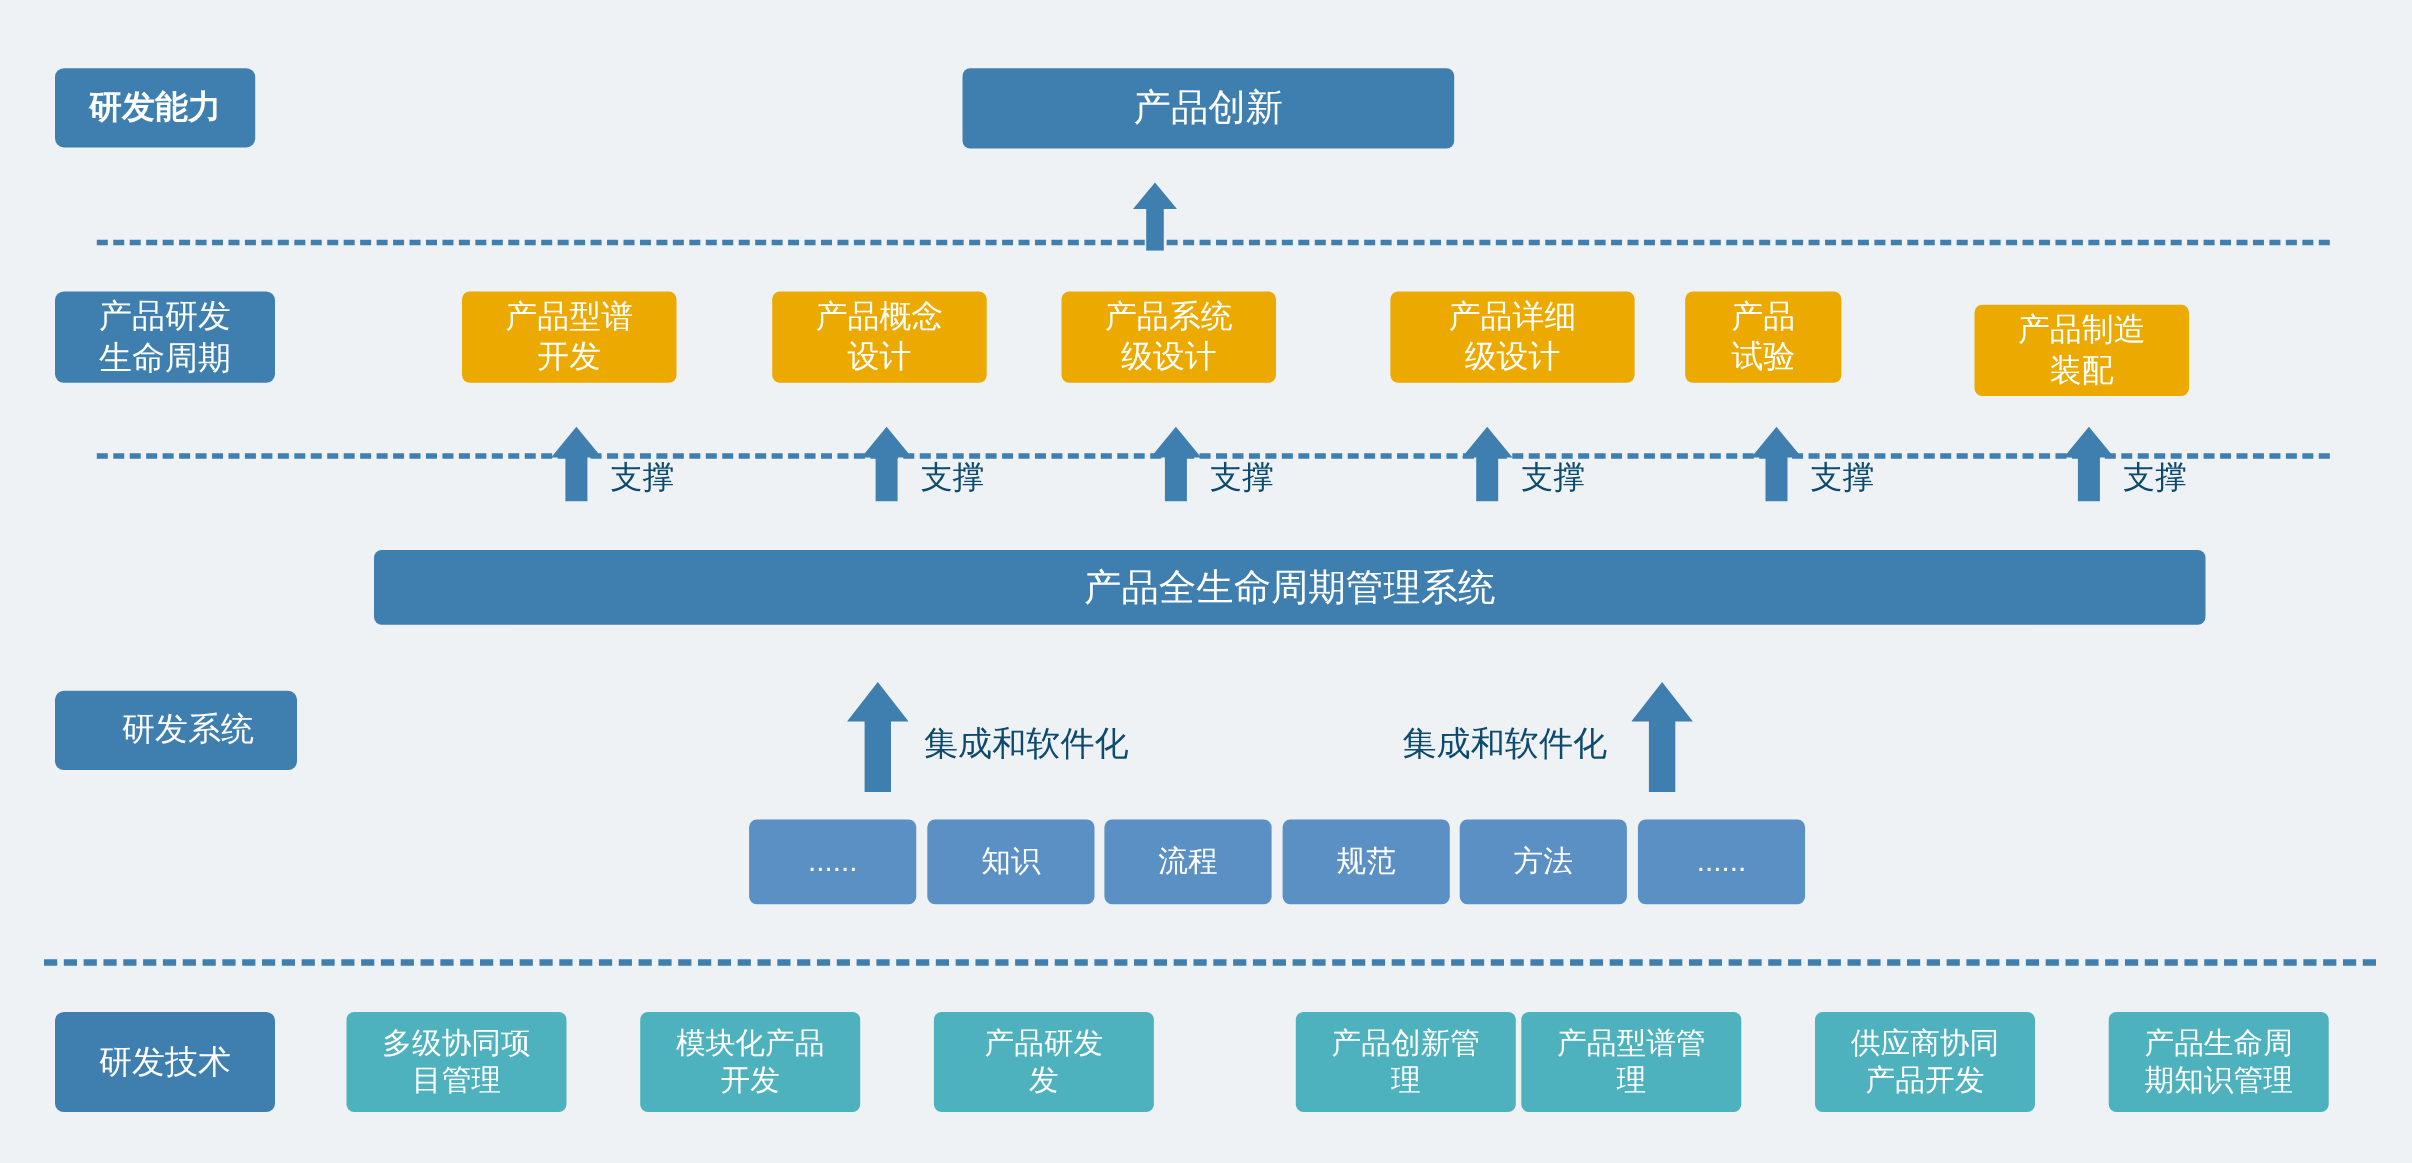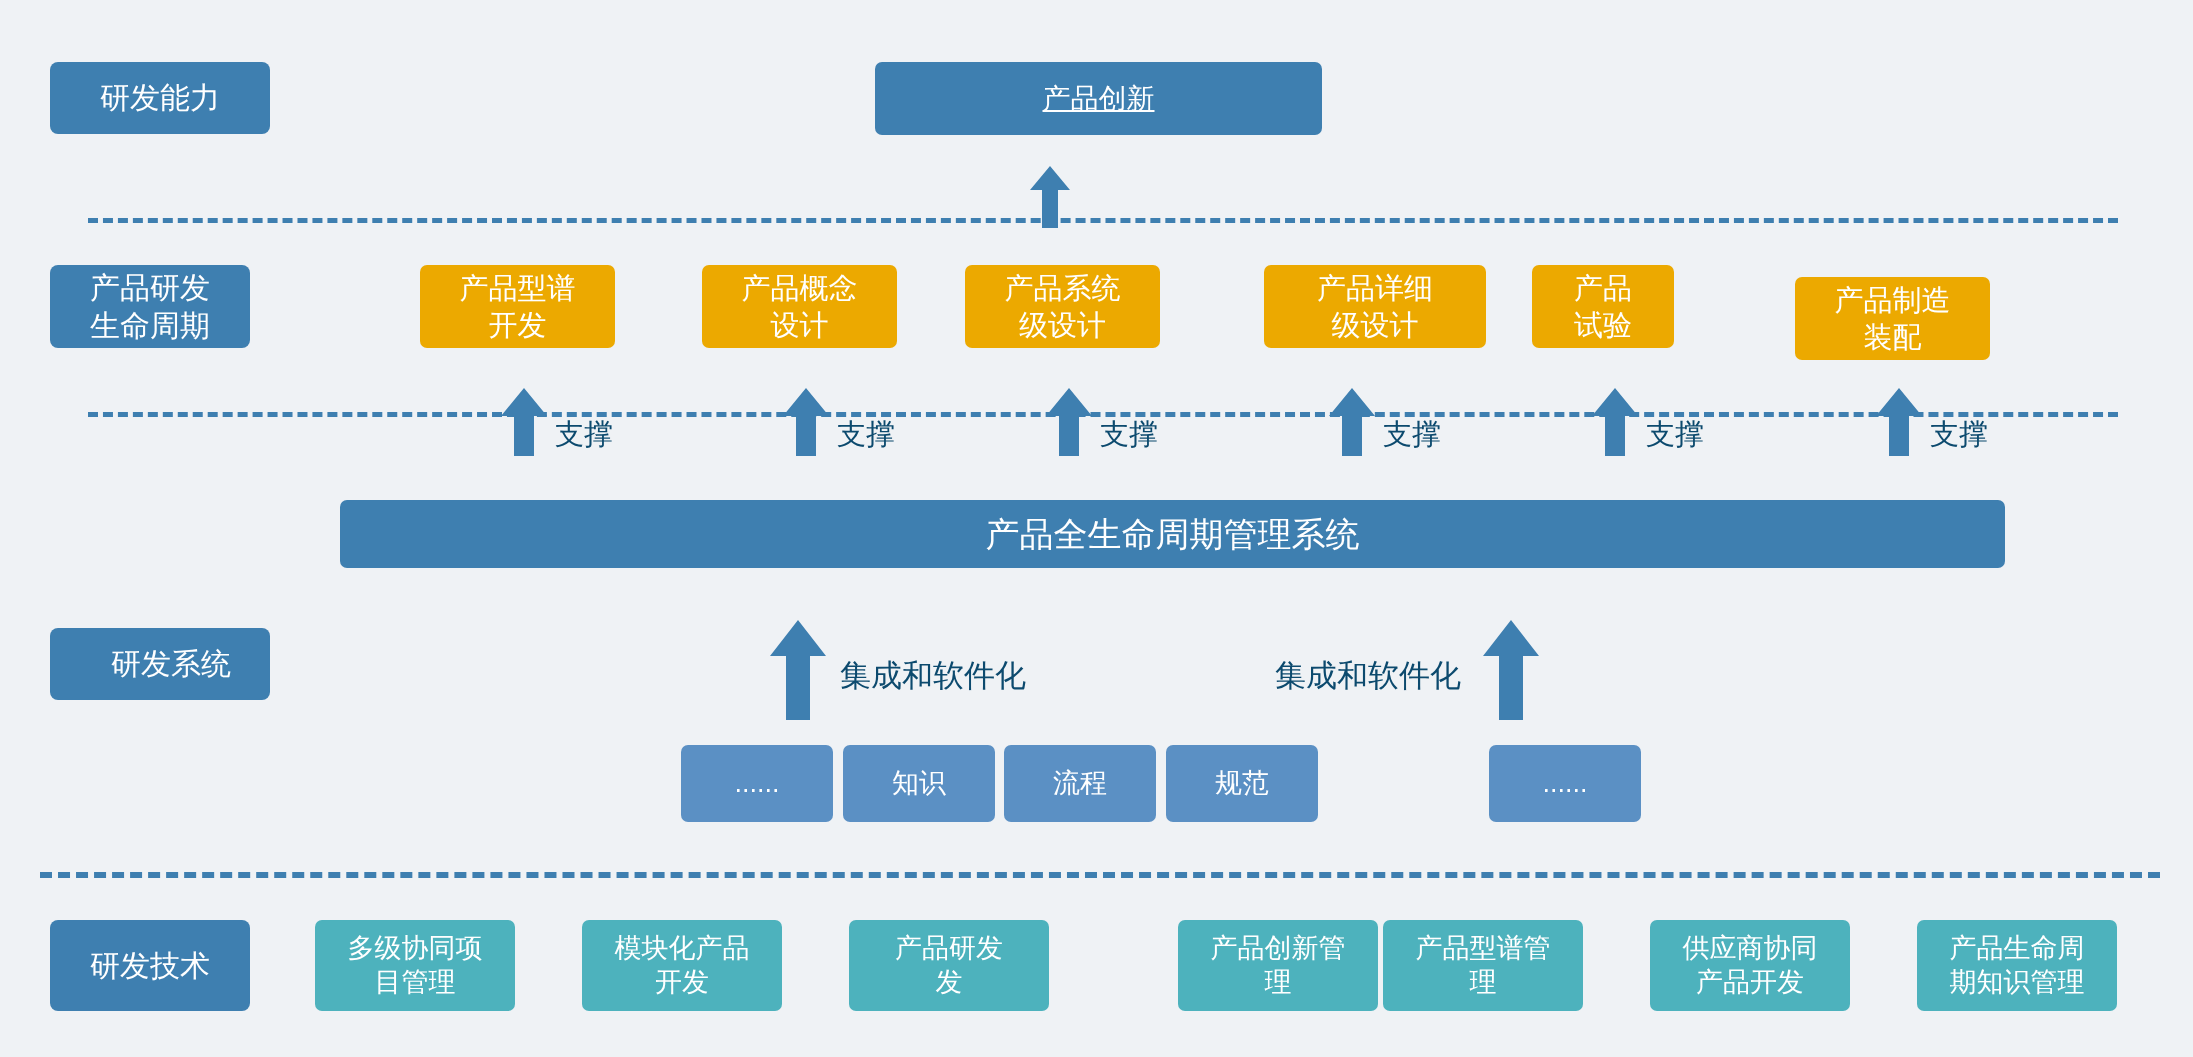--- a/index.html
+++ b/index.html
@@ -40,22 +40,21 @@
   .softblue { background: #5b90c4; }
 
   .lane-label {
     font-size: 30px;
     border-radius: 8px;
   }
   .stage {
     font-size: 29px;
   }
   .headline {
-    font-size: 28px;
-    text-decoration: underline;
+    font-size: 34px;
   }
   .plm-bar {
     font-size: 34px;
   }
   .pill {
     font-size: 27px;
   }
   .tech {
     font-size: 27px;
   }
@@ -82,21 +81,21 @@
     font-size: 29px;
     color: #0c4a6e;
     white-space: nowrap;
   }
 </style>
 </head>
 <body>
 
 <div id="canvas">
 
-  <div class="box blue lane-label" style="left:50px; top:62px; width:220px; height:72px;">研发能力</div>
+  <div class="box blue lane-label" style="left:50px; top:62px; width:182px; height:72px;font-weight:bold;">研发能力</div>
 
   <div class="box blue headline" style="left:875px; top:62px; width:447px; height:73px;">产品创新</div>
 
   <div class="arrow" style="left:1030px; top:166px;">
     <svg width="40" height="62" viewBox="0 0 40 62" aria-hidden="true">
       <polygon points="20,0 40,24 28,24 28,62 12,62 12,24 0,24" fill="#3e7fb0"></polygon>
     </svg>
   </div>
 
   <div class="dashed" style="left:88px; top:218px; width:2030px;"></div>
@@ -176,20 +175,21 @@
     <svg width="56" height="100" viewBox="0 0 56 100">
         <polygon points="28,0 56,36 40,36 40,100 16,100 16,36 0,36" fill="#3e7fb0"></polygon>
       </svg>
   </div>
   <div class="arrow-label" style="left:1275px; top:655px; font-size:31px;">集成和软件化</div>
 
   <div class="box softblue pill" style="left:681px; top:745px; width:152px; height:77px;">......</div>
   <div class="box softblue pill" style="left:843px; top:745px; width:152px; height:77px;">知识</div>
   <div class="box softblue pill" style="left:1004px; top:745px; width:152px; height:77px;">流程</div>
   <div class="box softblue pill" style="left:1166px; top:745px; width:152px; height:77px;">规范</div>
+  <div class="box softblue pill" style="left:1327px; top:745px; width:152px; height:77px;">方法</div>
   <div class="box softblue pill" style="left:1489px; top:745px; width:152px; height:77px;">......</div>
 
   <div class="dashed fine" style="left:40px; top:872px; width:2120px; border-top-style:dashed; border-top-width:6px;"></div>
 
   <div class="box blue lane-label" style="left:50px; top:920px; width:200px; height:91px;">研发技术</div>
 
   <div class="box teal tech" style="left:315px; top:920px; width:200px; height:91px;">多级协同项
 目管理</div>
   <div class="box teal tech" style="left:582px; top:920px; width:200px; height:91px;">模块化产品
 开发</div>

